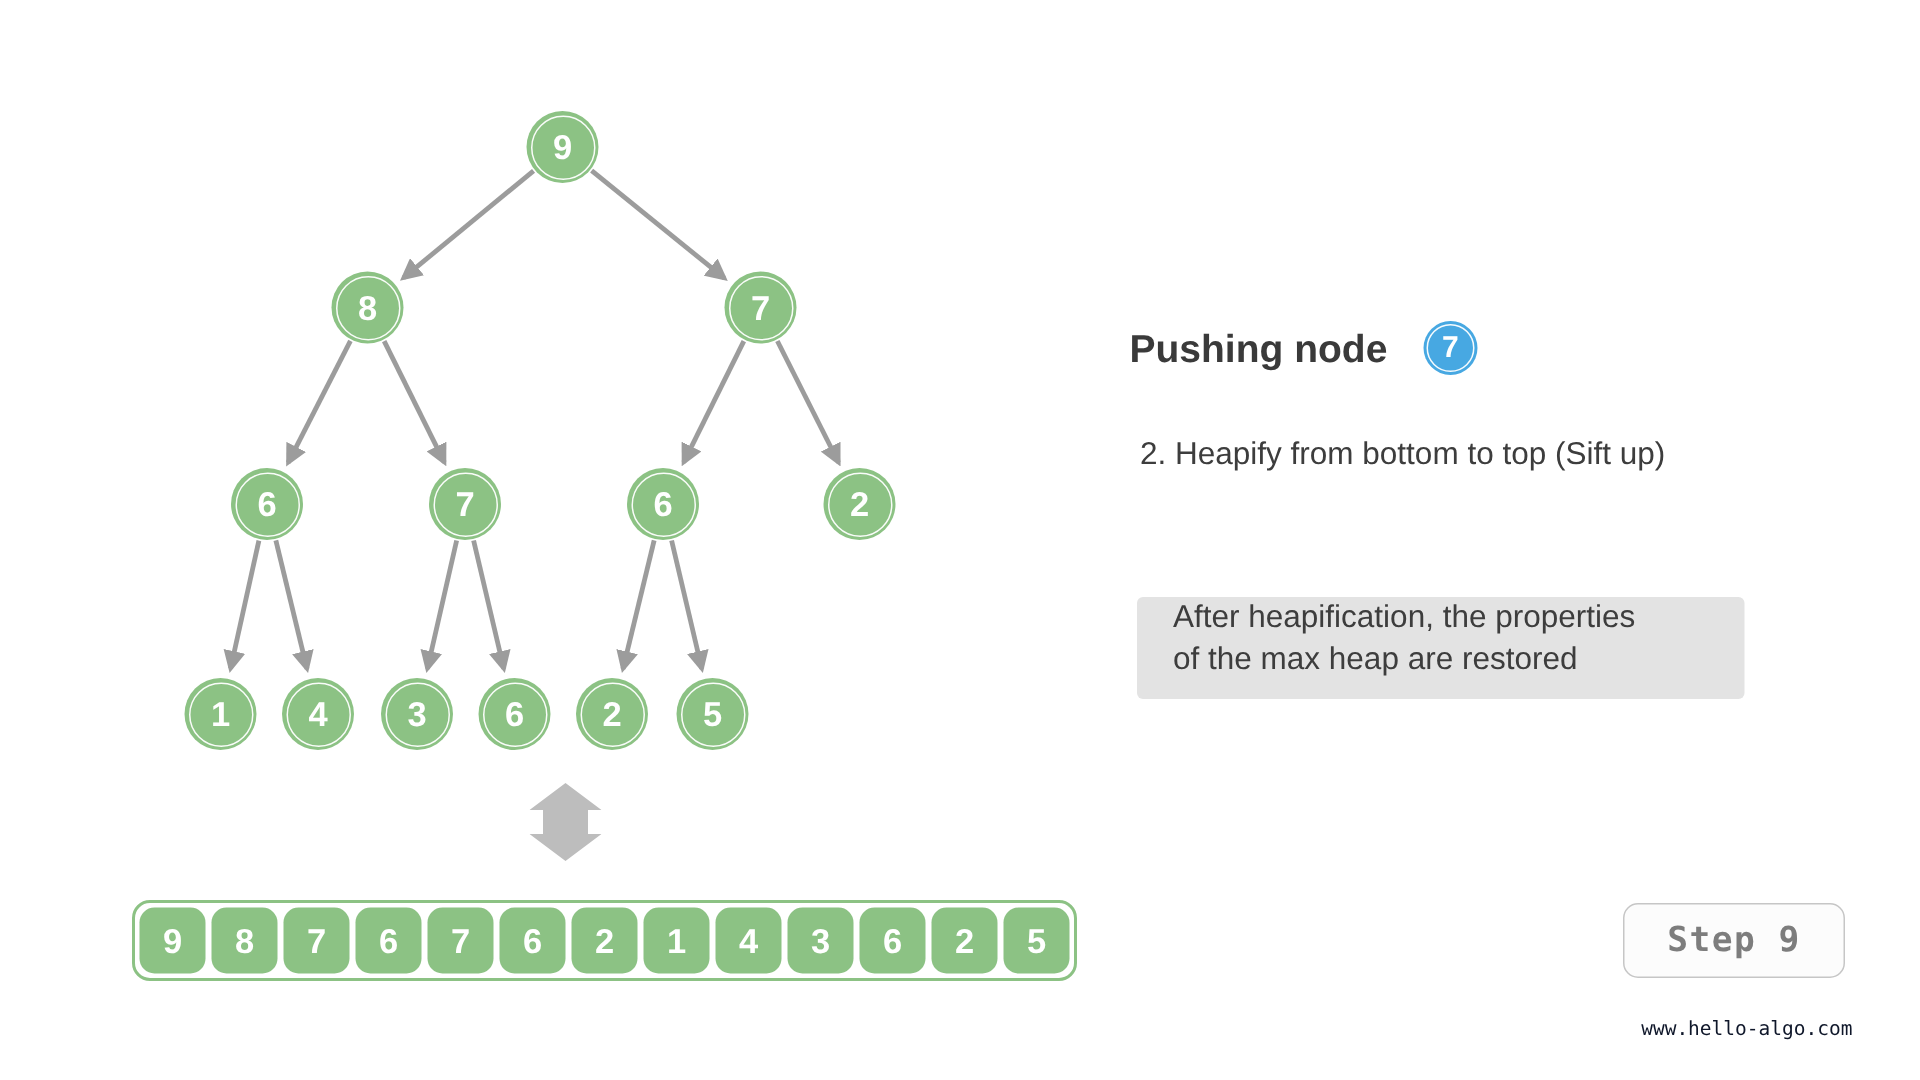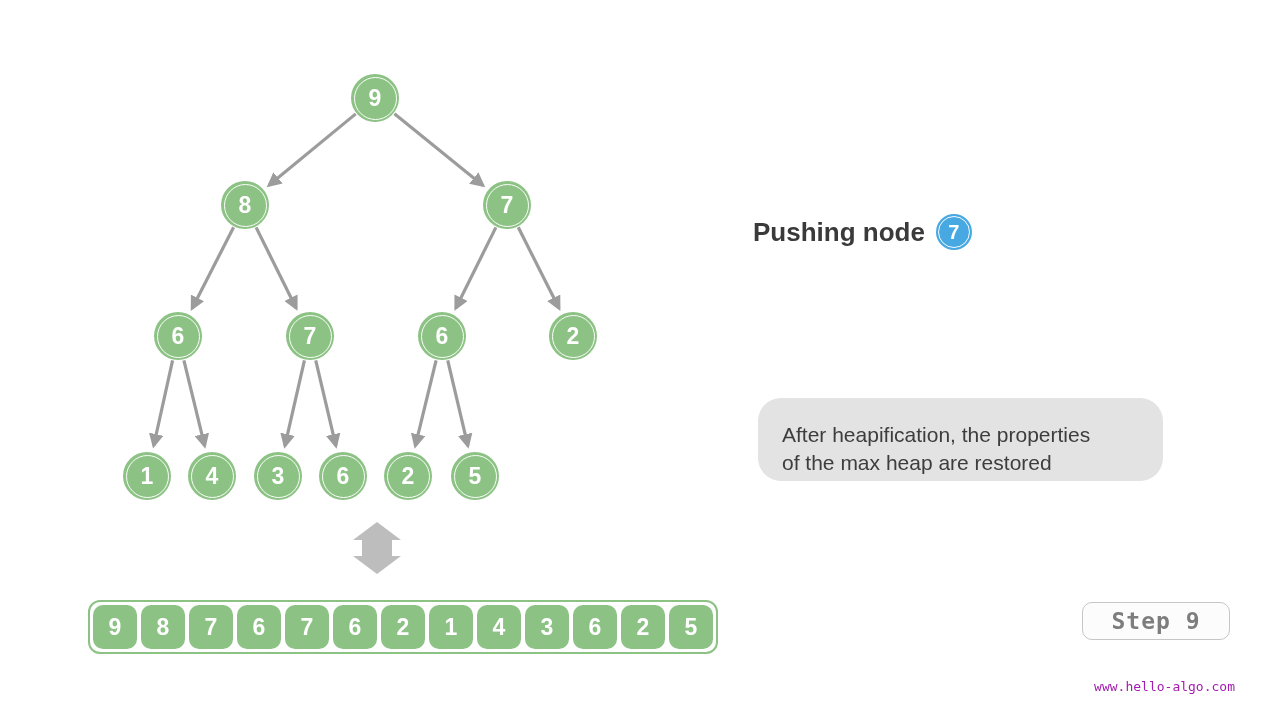--- a/index.html
+++ b/index.html
@@ -32,55 +32,55 @@
   }
   .array-cell {
     width:44px; height:44px; border-radius:10px;
     display:flex; align-items:center; justify-content:center;
     color:#ffffff; font-weight:700; font-size:23px;
   }
 
   
   .panel-heading {
     position:absolute; left:753px; top:210px; height:44px;
-    display:flex; align-items:center; gap:11px;
+    display:flex; align-items:center; gap:24px;
     font-size:26px; font-weight:700; color:#3a3a3a; white-space:nowrap;
   }
   .heading-node-badge {
     position:relative; width:36px; height:36px; border-radius:50%;
     display:flex; align-items:center; justify-content:center;
     color:#ffffff; font-size:20px; font-weight:700; flex:0 0 auto;
   }
   .heading-node-badge::after {
     content:""; position:absolute; inset:2px;
     border:1.4px solid rgba(255,255,255,0.95); border-radius:50%;
   }
   .steps { position:absolute; left:760px; top:291px; }
   .step-line {
     font-size:21px; color:#3d3d3d; margin-bottom:27px; white-space:nowrap;
   }
   .step-line .hl { font-weight:700; }
   .callout {
-    position:absolute; left:758px; top:398px; width:405px; height:83px;
-    background:#e3e3e3; border-radius:23px; box-sizing:border-box;
-    padding:23px 0 0 24px;
+    position:absolute; left:758px; top:398px; width:405px; height:68px;
+    background:#e3e3e3; border-radius:4px; box-sizing:border-box;
+    padding:0 0 0 24px;
     font-size:21px; line-height:28px; color:#3d3d3d;
   }
 
   
   .step-badge {
-    position:absolute; left:1082px; top:602px; width:148px; height:38px;
+    position:absolute; left:1082px; top:602px; width:148px; height:50px;
     box-sizing:border-box; border:1.5px solid #c6c6c6; border-radius:10px;
     background:#fcfcfc; display:flex; align-items:center; justify-content:center;
     font-family:"DejaVu Sans Mono", monospace; font-weight:700; font-size:23px;
     color:#7d7d7d; letter-spacing:1px;
   }
   .watermark {
     position:absolute; right:45px; top:679px;
-    font-family:"DejaVu Sans Mono", monospace; font-size:13px; color:#a21caf;
+    font-family:"DejaVu Sans Mono", monospace; font-size:13px; color:#0f172a;
   }
 </style>
 </head>
 <body>
 
 <div class="canvas">
 
   <svg class="edges-svg" id="edges-svg">
     <defs>
       <marker id="arrowhead" viewBox="0 0 10 10" refX="8" refY="5" markerWidth="4.6" markerHeight="4.6" orient="auto-start-reverse">
@@ -138,20 +138,21 @@
       <div class="array-cell" style="background: rgb(140, 194, 132);">2</div>
       <div class="array-cell" style="background: rgb(140, 194, 132);">5</div>
     </div>
 
   <div>
     <div class="panel-heading">
       <span>Pushing node</span>
       <span class="heading-node-badge" id="heading-badge" style="background: rgb(71, 168, 226);">7</span>
     </div>
     <div class="steps" id="steps">
+        <div class="step-line"><span>2. Heapify from bottom to top (Sift up)</span></div>
       </div>
     <div class="callout" id="callout">After heapification, the properties<br>of the max heap are restored</div>
   </div>
 
   <div class="step-badge">Step 9</div>
 
   <div class="watermark">www.hello-algo.com</div>
 
 </div>
 

